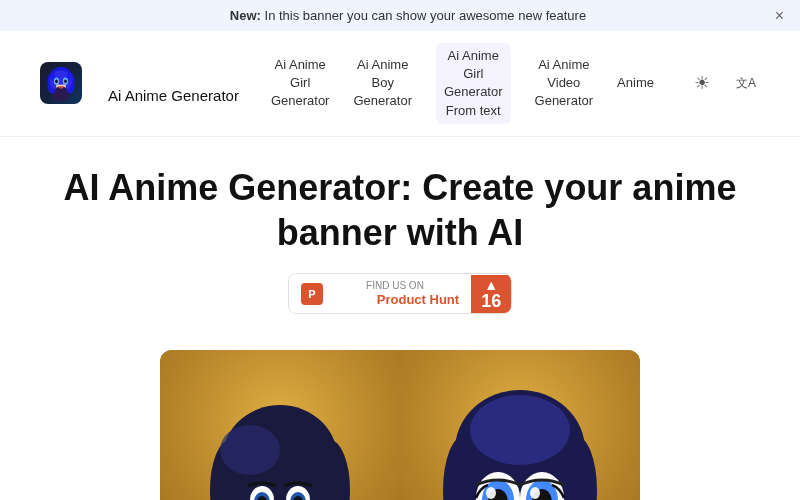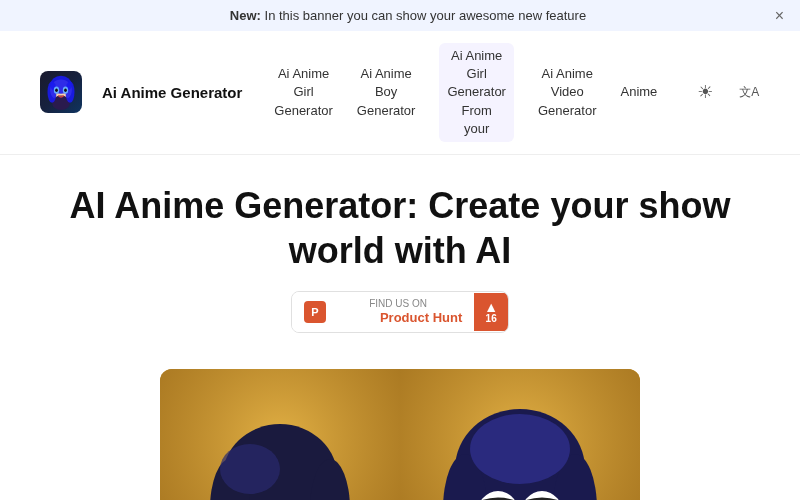--- a/index.html
+++ b/index.html
@@ -31,25 +31,25 @@
     
     nav {
       display: flex;
       align-items: center;
       padding: 12px 40px;
       border-bottom: 1px solid #eee;
       gap: 32px;
     }
     .nav-logo {
       display: flex;
-      align-items: center;
-      gap: 20px;
+      align-items: flex-end;
+      gap: 26px;
       text-decoration: none;
       color: #111;
-      font-weight: 700;
+      font-weight: 400;
       font-size: 15px;
       flex-shrink: 0;
     }
     .nav-logo-img {
       width: 42px;
       height: 42px;
       border-radius: 8px;
       background: linear-gradient(135deg, #1a1a2e, #16213e, #0f3460);
       display: flex;
       align-items: center;
@@ -165,21 +165,21 @@
       padding: 0 10px;
       display: flex;
       flex-direction: column;
       align-items: center;
       justify-content: center;
       font-size: 11px;
       font-weight: 700;
       min-height: 38px;
     }
     .ph-count .arrow { font-size: 14px; line-height: 1; }
-    .ph-count .num { font-size: 10px; line-height: 1; }
+    .ph-count .num { font-size: 18px; line-height: 1; }
 
     
     .image-preview {
       display: flex;
       justify-content: center;
       gap: 0;
       padding: 0 40px;
     }
     .preview-container {
       display: flex;
@@ -239,40 +239,40 @@
   </a>
 
   <div class="nav-links">
     <div class="nav-item">
       Ai Anime<br>Girl<br>Generator
     </div>
     <div class="nav-item">
       Ai Anime<br>Boy<br>Generator
     </div>
     <div class="nav-item-highlight">
-      Ai Anime<br>Girl<br>Generator<br><span>From your</span>
+      Ai Anime<br>Girl<br>Generator<br><span>From text</span>
     </div>
     <div class="nav-item">
       Ai Anime<br>Video<br>Generator
     </div>
     <div class="nav-item">Anime</div>
   </div>
 
   <div class="nav-right">
     <button class="nav-icon-btn">
       <span>☀</span>
     </button>
     <button class="nav-icon-btn">
       <span style="font-size:12px;">文A</span>
     </button>
   </div>
 </nav>
 
 <div class="hero">
-  <h1 class="hero-title">AI Anime Generator: Create your show world with AI</h1>
+  <h1 class="hero-title">AI Anime Generator: Create your anime banner with AI</h1>
 
   
   <a class="ph-badge">
     <div class="ph-left">
       <div class="ph-logo">P</div>
       <div class="ph-text">
         <span>FIND US ON</span>
         <strong>Product Hunt</strong>
       </div>
     </div>

